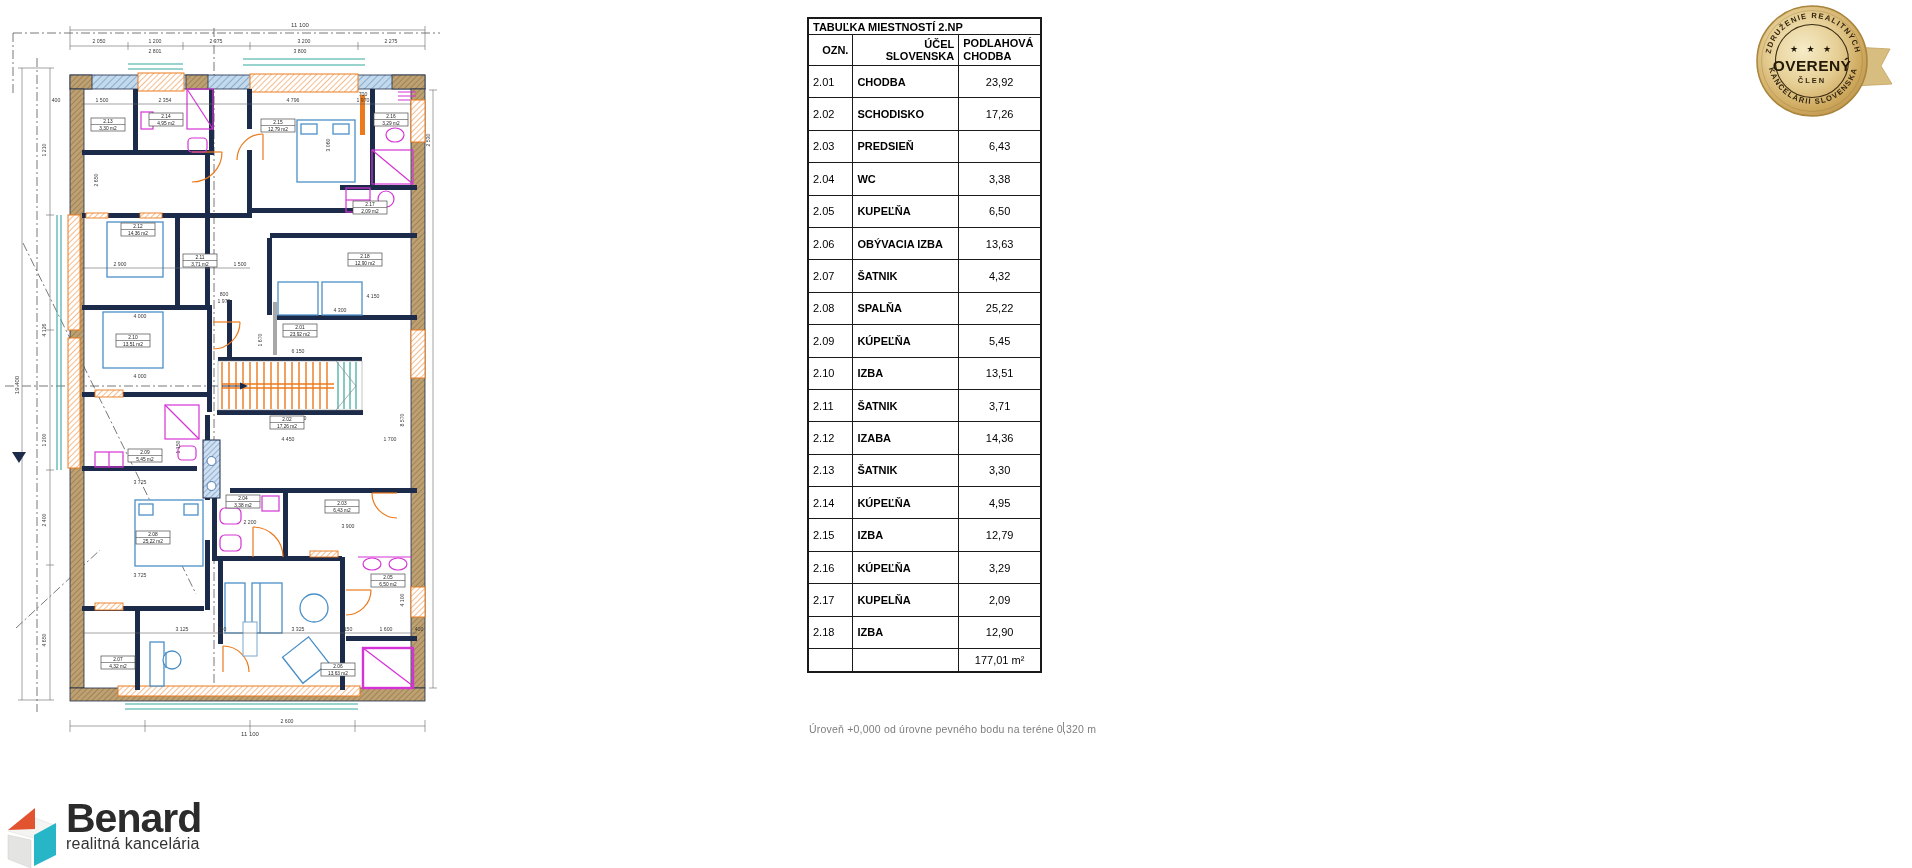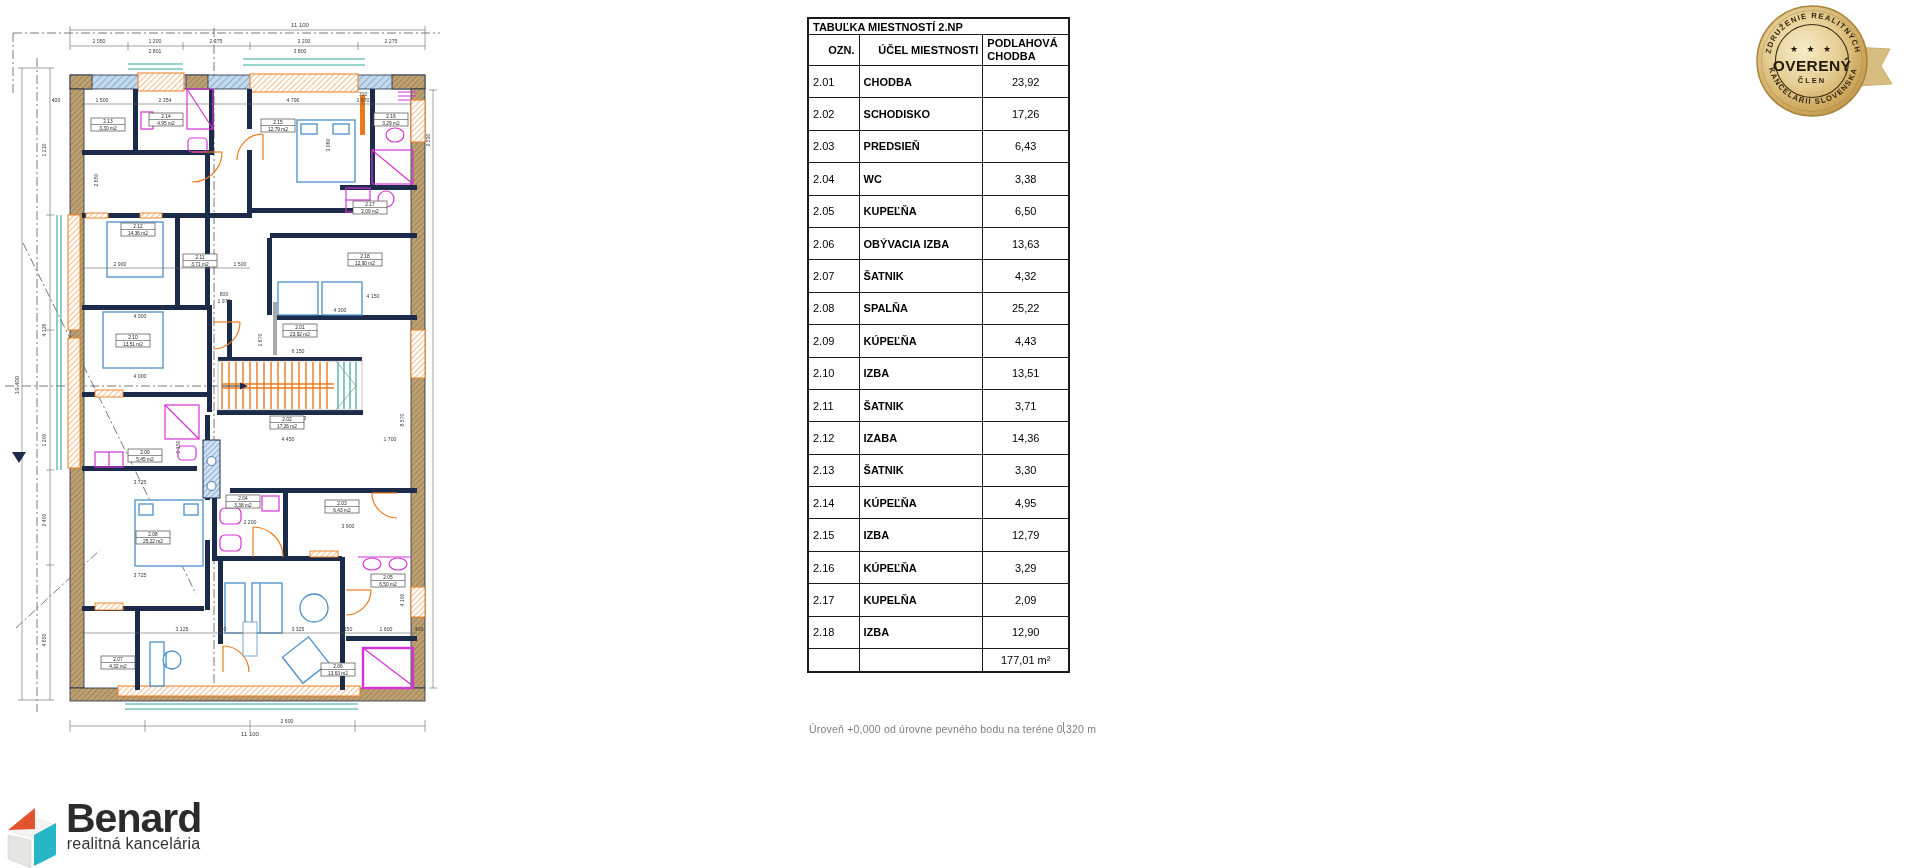--- a/index.html
+++ b/index.html
@@ -9,21 +9,21 @@
   
   .plan-wrap{position:absolute;left:0;top:0;width:460px;height:760px;}
   .plan-wrap svg{display:block;}
   .dim{font-size:5.2px;fill:#3c3c3c;}
   .dimb{font-size:6px;fill:#3c3c3c;}
   .rid,.rarea{font-size:4.8px;fill:#1a1a1a;text-anchor:middle;}
   .rlabel rect{fill:#ffffff;stroke:#4a4a4a;stroke-width:0.7;}
   .rlabel line{stroke:#4a4a4a;stroke-width:0.6;}
 
   
-  table.room-table{position:absolute;left:807px;top:17px;width:263px;
+  table.room-table{position:absolute;left:807px;top:17px;width:235px;
       border-collapse:collapse;border:2px solid #1a1a1a;font-size:11px;color:#000;}
   table.room-table td,table.room-table th{border:1px solid #1a1a1a;padding:1px 4px;vertical-align:middle;}
   .tt-title td{font-weight:bold;font-size:11px;height:13px;padding:1px 3px;}
   .tt-head th{font-weight:bold;text-align:right;height:28px;font-size:11px;}
   .tt-head th.c3{text-align:left;line-height:1.15;}
   .tt-row td{height:29.4px;}
   .tt-row .c1{width:40px;}
   .tt-row .c2{width:111px;font-weight:bold;}
   .tt-row .c3{width:74px;text-align:center;}
   .tt-total td{height:20px;}
@@ -37,21 +37,21 @@
   
   .badge-wrap{position:absolute;left:1754px;top:1px;width:158px;height:126px;}
   .arc-text{font-size:7.6px;font-weight:bold;fill:#33250e;letter-spacing:1.3px;}
   .badge-title{font-size:15.5px;font-weight:bold;fill:#221806;letter-spacing:.4px;text-anchor:middle;}
   .badge-sub{font-size:7.5px;font-weight:bold;fill:#33250e;letter-spacing:2px;text-anchor:middle;}
   .badge-stars{font-size:9px;fill:#221806;text-anchor:middle;letter-spacing:3px;}
 
   
   .logo-wrap{position:absolute;left:2px;top:796px;width:260px;height:72px;}
   .logo-mark{position:absolute;left:0;top:2px;}
-  .logo-text{position:absolute;left:64px;top:0;text-align:center;}
+  .logo-text{position:absolute;left:64px;top:0;}
   .logo-name{font-size:41px;font-weight:bold;color:#2b2b2b;letter-spacing:-1px;line-height:1.1;}
   .logo-tag{font-size:16px;color:#333333;margin-top:-6px;letter-spacing:.2px;}
 </style>
 </head>
 <body>
 
 <div class="plan-wrap">
 <svg width="460" height="760" viewBox="0 0 460 760">
   <defs>
     <pattern id="hatchBlue" width="5" height="5" patternUnits="userSpaceOnUse" patternTransform="rotate(45)">
@@ -463,21 +463,21 @@
 </svg>
 </div>
 
 <table class="room-table">
   <tbody>
       <tr class="tt-title">
     <td colspan="3">TABUĽKA MIESTNOSTÍ 2.NP</td>
   </tr>
   <tr class="tt-head">
     <th class="c1">OZN.</th>
-    <th class="c2">ÚČEL MIESTNOSTI</th>
+    <th class="c2">ÚČEL SLOVENSKA</th>
     <th class="c3">
       <span>PODLAHOVÁ</span><br>
       <span>CHODBA</span>
     </th>
   </tr>
   <tr class="tt-row">
         <td class="c1">2.01</td>
         <td class="c2">CHODBA</td>
         <td class="c3">23,92</td>
       </tr>
@@ -512,21 +512,21 @@
         <td class="c3">4,32</td>
       </tr>
   <tr class="tt-row">
         <td class="c1">2.08</td>
         <td class="c2">SPALŇA</td>
         <td class="c3">25,22</td>
       </tr>
   <tr class="tt-row">
         <td class="c1">2.09</td>
         <td class="c2">KÚPEĽŇA</td>
-        <td class="c3">4,43</td>
+        <td class="c3">5,45</td>
       </tr>
   <tr class="tt-row">
         <td class="c1">2.10</td>
         <td class="c2">IZBA</td>
         <td class="c3">13,51</td>
       </tr>
   <tr class="tt-row">
         <td class="c1">2.11</td>
         <td class="c2">ŠATNIK</td>
         <td class="c3">3,71</td>

